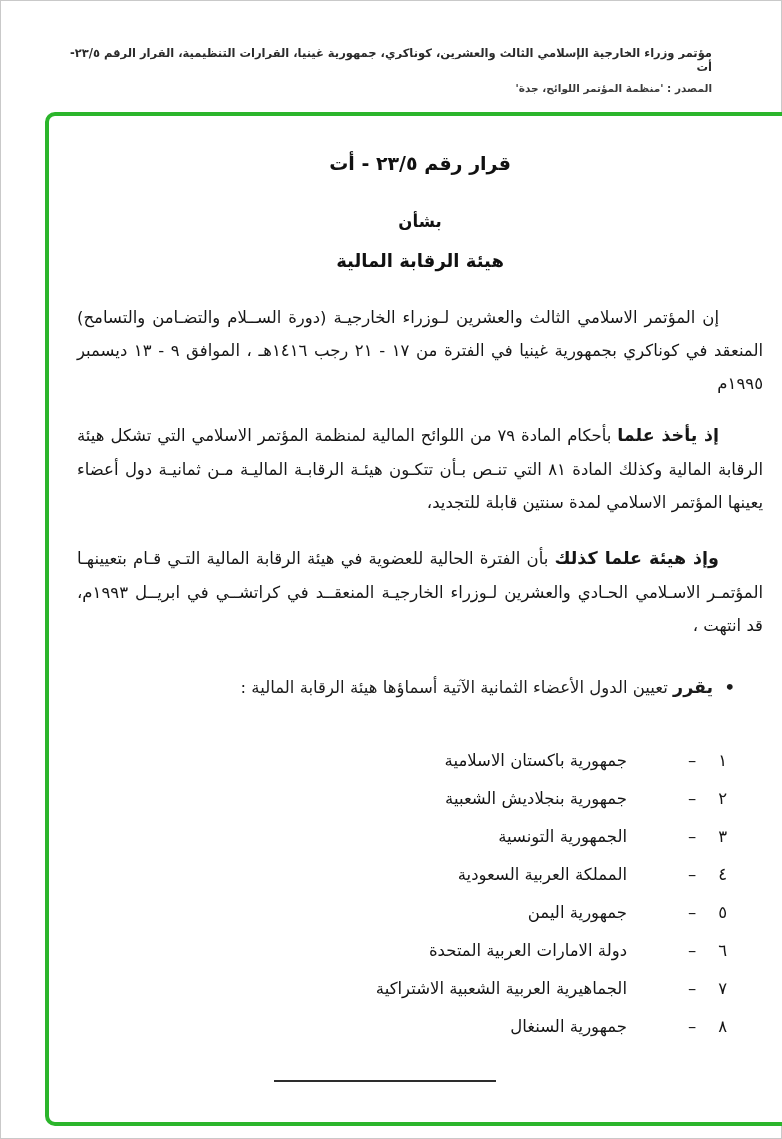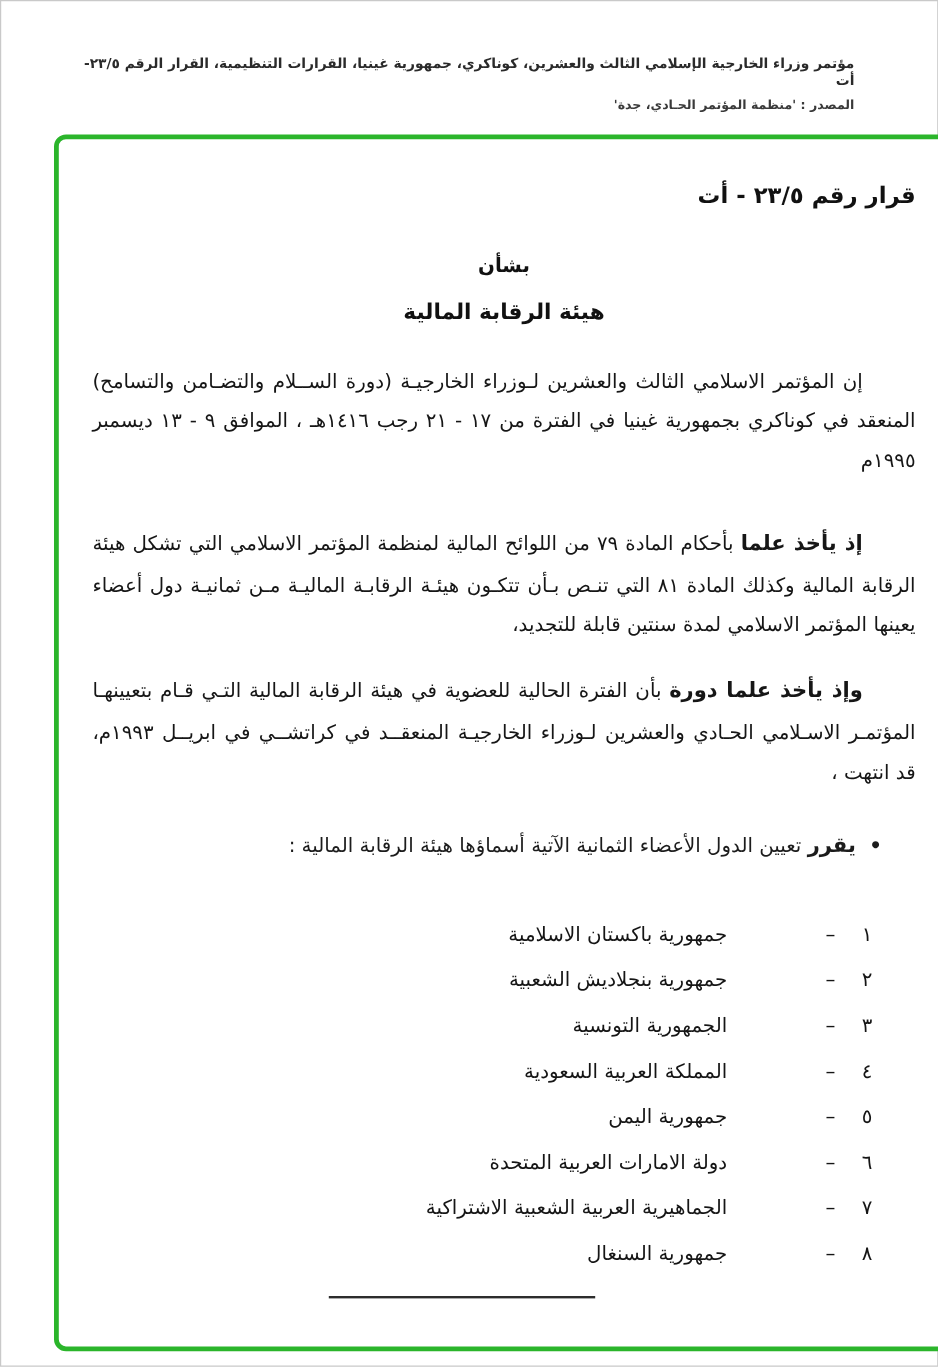--- a/index.html
+++ b/index.html
@@ -36,33 +36,33 @@
     left: 45px;
     width: 686px;
     height: 940px;
     border: 4px solid #2bb52b;
     border-radius: 10px;
     padding: 36px 32px 30px 28px;
     background: #ffffff;
   }
 
   .title-block { text-align: center; font-weight: bold; color: #111; }
-  .title-res-number { font-size: 19px; letter-spacing: 1px; text-align: right; }
+  .title-res-number { font-size: 19px; letter-spacing: 1px; }
   .title-regarding  { font-size: 16.5px; margin-top: 38px; }
   .title-subject    { font-size: 18px;  margin-top: 19px; }
 
   .para {
     font-size: 16.5px;
     line-height: 2.0;
     text-align: justify;
     text-justify: inter-word;
     color: #161616;
   }
   .para-preamble { margin-top: 30px; text-indent: 44px; }
-  .para-noting   { margin-top: 36px; text-indent: 44px; }
+  .para-noting   { margin-top: 18px; text-indent: 44px; }
   .para-noting2  { margin-top: 22px; text-indent: 44px; }
   .lead { font-weight: bold; font-size: 17.5px; text-align: center; }
 
   .decision-line {
     margin-top: 28px;
     padding-right: 28px;
     font-size: 16.5px;
     line-height: 2.0;
   }
   .decision-line .bullet { font-weight: bold; margin-left: 6px; }
@@ -74,57 +74,57 @@
   }
   .member-row {
     display: flex;
     align-items: center;
     height: 38px;
     font-size: 16.5px;
     color: #151515;
   }
   .member-num  { min-width: 22px; text-align: right; }
   .member-dash { width: 26px; text-align: center; }
-  .member-name { margin-right: 73px; white-space: nowrap; }
+  .member-name { margin-right: 52px; white-space: nowrap; }
 
   .footnote-divider {
     position: absolute;
     left: 225px;
     bottom: 40px;
     width: 222px;
     border-top: 2px solid #2d2d2d;
   }
 </style>
 </head>
 <body>
 
 <div class="page">
 
   <div class="scan-header">
     <div class="line1">مؤتمر وزراء الخارجية الإسلامي الثالث والعشرين، كوناكري، جمهورية غينيا، القرارات التنظيمية، القرار الرقم ٢٣/٥-أت</div>
-    <div class="line2">المصدر : 'منظمة المؤتمر الحـادي، جدة'</div>
+    <div class="line2">المصدر : 'منظمة المؤتمر اللوائح، جدة'</div>
   </div>
 
   <div class="frame" style="border-color: rgb(43, 181, 43);">
 
     <div class="title-block">
       <div class="title-res-number">قرار رقم ٢٣/٥ - أت</div>
       <div class="title-regarding">بشأن</div>
       <div class="title-subject">هيئة الرقابة المالية</div>
     </div>
 
     <p class="para para-preamble">إن المؤتمر الاسلامي الثالث والعشرين لـوزراء الخارجيـة (دورة الســلام والتضـامن والتسامح) المنعقد في كوناكري بجمهورية غينيا في الفترة من ١٧ - ٢١ رجب ١٤١٦هـ ، الموافق ٩ - ١٣ ديسمبر ١٩٩٥م</p>
 
     <p class="para para-noting">
       <span class="lead">إذ يأخذ علما</span>
       <span>بأحكام المادة ٧٩ من اللوائح المالية لمنظمة المؤتمر الاسلامي التي تشكل هيئة الرقابة المالية وكذلك المادة ٨١ التي تنـص بـأن تتكـون هيئـة الرقابـة الماليـة مـن ثمانيـة دول أعضاء يعينها المؤتمر الاسلامي لمدة سنتين قابلة للتجديد،</span>
     </p>
 
     <p class="para para-noting2">
-      <span class="lead">وإذ يأخذ علما دورة</span>
+      <span class="lead">وإذ هيئة علما كذلك</span>
       <span>بأن الفترة الحالية للعضوية في هيئة الرقابة المالية التـي قـام بتعيينهـا المؤتمـر الاسـلامي الحـادي والعشرين لـوزراء الخارجيـة المنعقــد في كراتشــي في ابريــل ١٩٩٣م، قد انتهت ،</span>
     </p>
 
     <p class="decision-line">
       <span class="bullet">•</span>
       <span class="lead">يقرر</span>
       <span>تعيين الدول الأعضاء الثمانية الآتية أسماؤها هيئة الرقابة المالية :</span>
     </p>
 
     <ul class="members">

